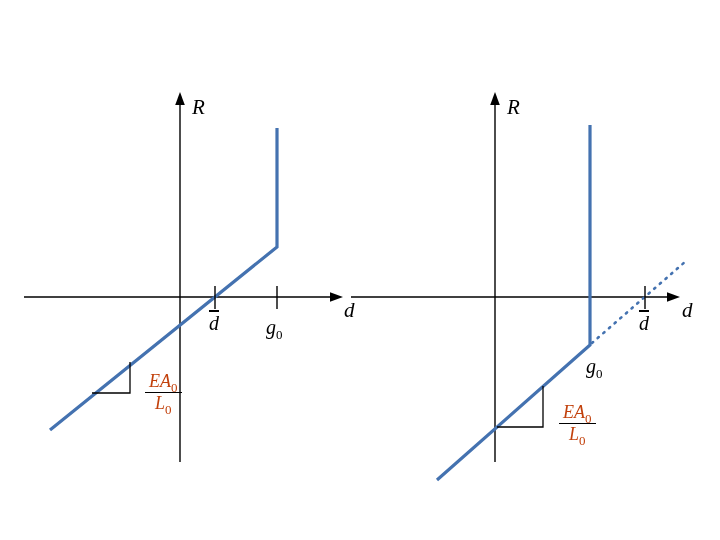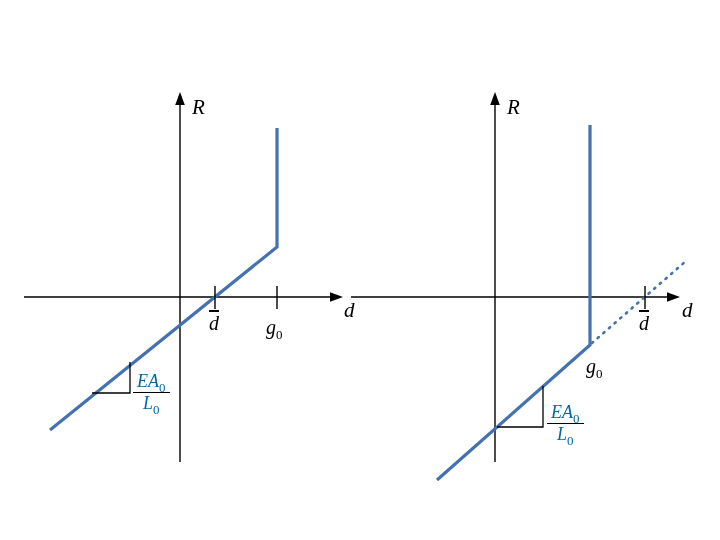--- a/index.html
+++ b/index.html
@@ -21,22 +21,23 @@
   .lbl sub, .fraction sub{
     font-style:normal;
     font-size:13px;
     line-height:0;
   }
   .overbar{text-decoration:overline;}
   .fraction{
     position:absolute;
     font-style:italic;
     font-size:18px;
-    color:#0369a1;
+    color:#c2410c;
     text-align:center;
+    margin-left:12px;
   }
   .fraction .num,.fraction .den{padding:0 4px;line-height:1.08;}
   .fraction .bar{border-top:1.4px solid #000;margin:1px 0;height:0;}
   .axis{stroke:#000;stroke-width:1.4;fill:none;}
   .tick{stroke:#000;stroke-width:1.4;fill:none;}
   .slope-tri{stroke:#000;stroke-width:1.3;fill:none;}
   .arrow{fill:#000;stroke:none;}
   .curve{stroke:var(--line-color,#4472b0);stroke-width:3.2;fill:none;stroke-linejoin:miter;}
   .curve-dotted{stroke:var(--line-color,#4472b0);stroke-width:2.6;fill:none;stroke-dasharray:1.5 6;stroke-linecap:round;}
 </style>

